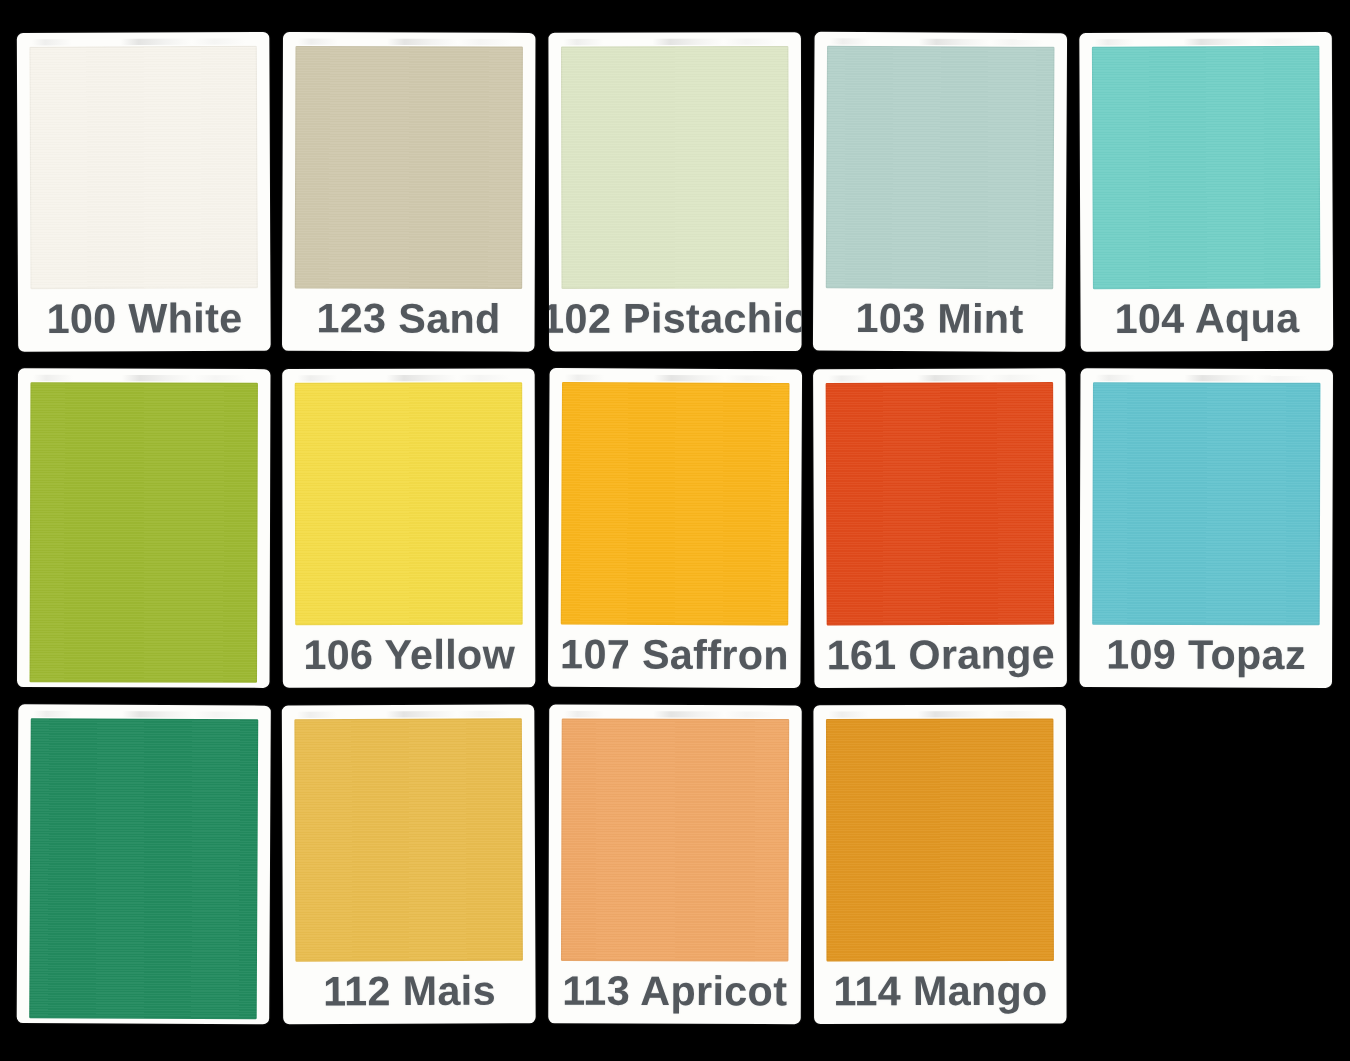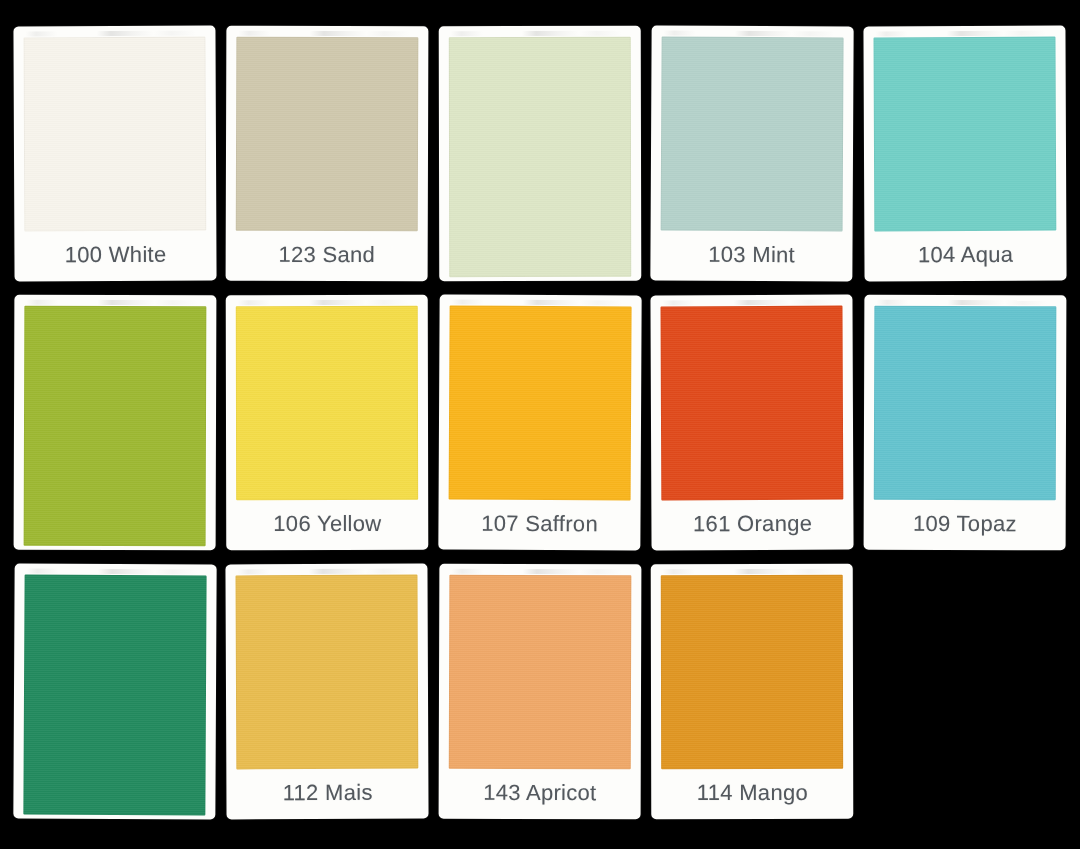--- a/index.html
+++ b/index.html
@@ -96,22 +96,22 @@
     flex: 0 0 auto;
     height: 46px;
     display: flex;
     align-items: center;
     justify-content: center;
     padding-top: 2px;
   }
 
   .swatch-label {
     font-family: "Liberation Sans", sans-serif;
-    font-size: 22px;
-    font-weight: 400;
+    font-size: 33px;
+    font-weight: 700;
     letter-spacing: 0.3px;
     color: #53585d;
     white-space: nowrap;
     text-shadow: 0 0 1px rgba(120,130,140,0.35);
   }
 
   
   .swatch-card.tilt-a { transform: rotate(-0.25deg); }
   .swatch-card.tilt-b { transform: rotate(0.18deg); }
   .swatch-card.tilt-c { transform: rotate(-0.12deg); }
@@ -132,20 +132,23 @@
       <div class="swatch-card tilt-b">
         <div class="card-noise"></div>
         <div class="swatch-color" style="background-color: rgb(207, 200, 173);"></div>
         <div class="swatch-caption">
           <span class="swatch-label">123 Sand</span>
         </div>
       </div>
       <div class="swatch-card tilt-c">
         <div class="card-noise"></div>
         <div class="swatch-color" style="background-color: rgb(221, 230, 198);"></div>
+        <div class="swatch-caption">
+          <span class="swatch-label">102 Pistachio</span>
+        </div>
       </div>
       <div class="swatch-card tilt-d">
         <div class="card-noise"></div>
         <div class="swatch-color" style="background-color: rgb(180, 209, 202);"></div>
         <div class="swatch-caption">
           <span class="swatch-label">103 Mint</span>
         </div>
       </div>
       <div class="swatch-card tilt-a">
         <div class="card-noise"></div>
@@ -194,21 +197,21 @@
         <div class="card-noise"></div>
         <div class="swatch-color" style="background-color: rgb(232, 188, 79);"></div>
         <div class="swatch-caption">
           <span class="swatch-label">112 Mais</span>
         </div>
       </div>
       <div class="swatch-card tilt-b">
         <div class="card-noise"></div>
         <div class="swatch-color" style="background-color: rgb(239, 168, 104);"></div>
         <div class="swatch-caption">
-          <span class="swatch-label">143 Apricot</span>
+          <span class="swatch-label">113 Apricot</span>
         </div>
       </div>
       <div class="swatch-card tilt-c">
         <div class="card-noise"></div>
         <div class="swatch-color" style="background-color: rgb(224, 150, 34);"></div>
         <div class="swatch-caption">
           <span class="swatch-label">114 Mango</span>
         </div>
       </div>
     </div>

